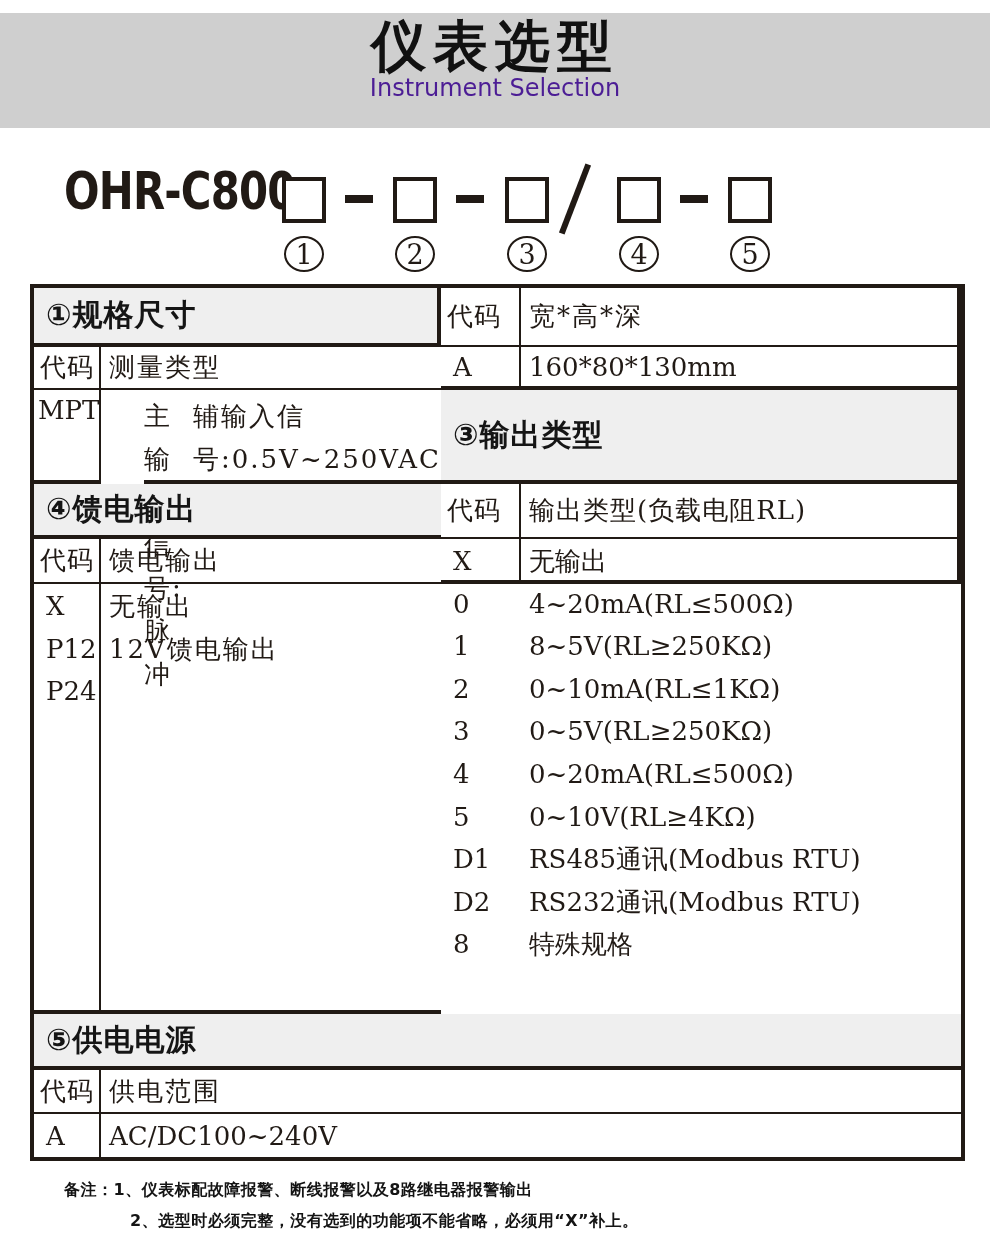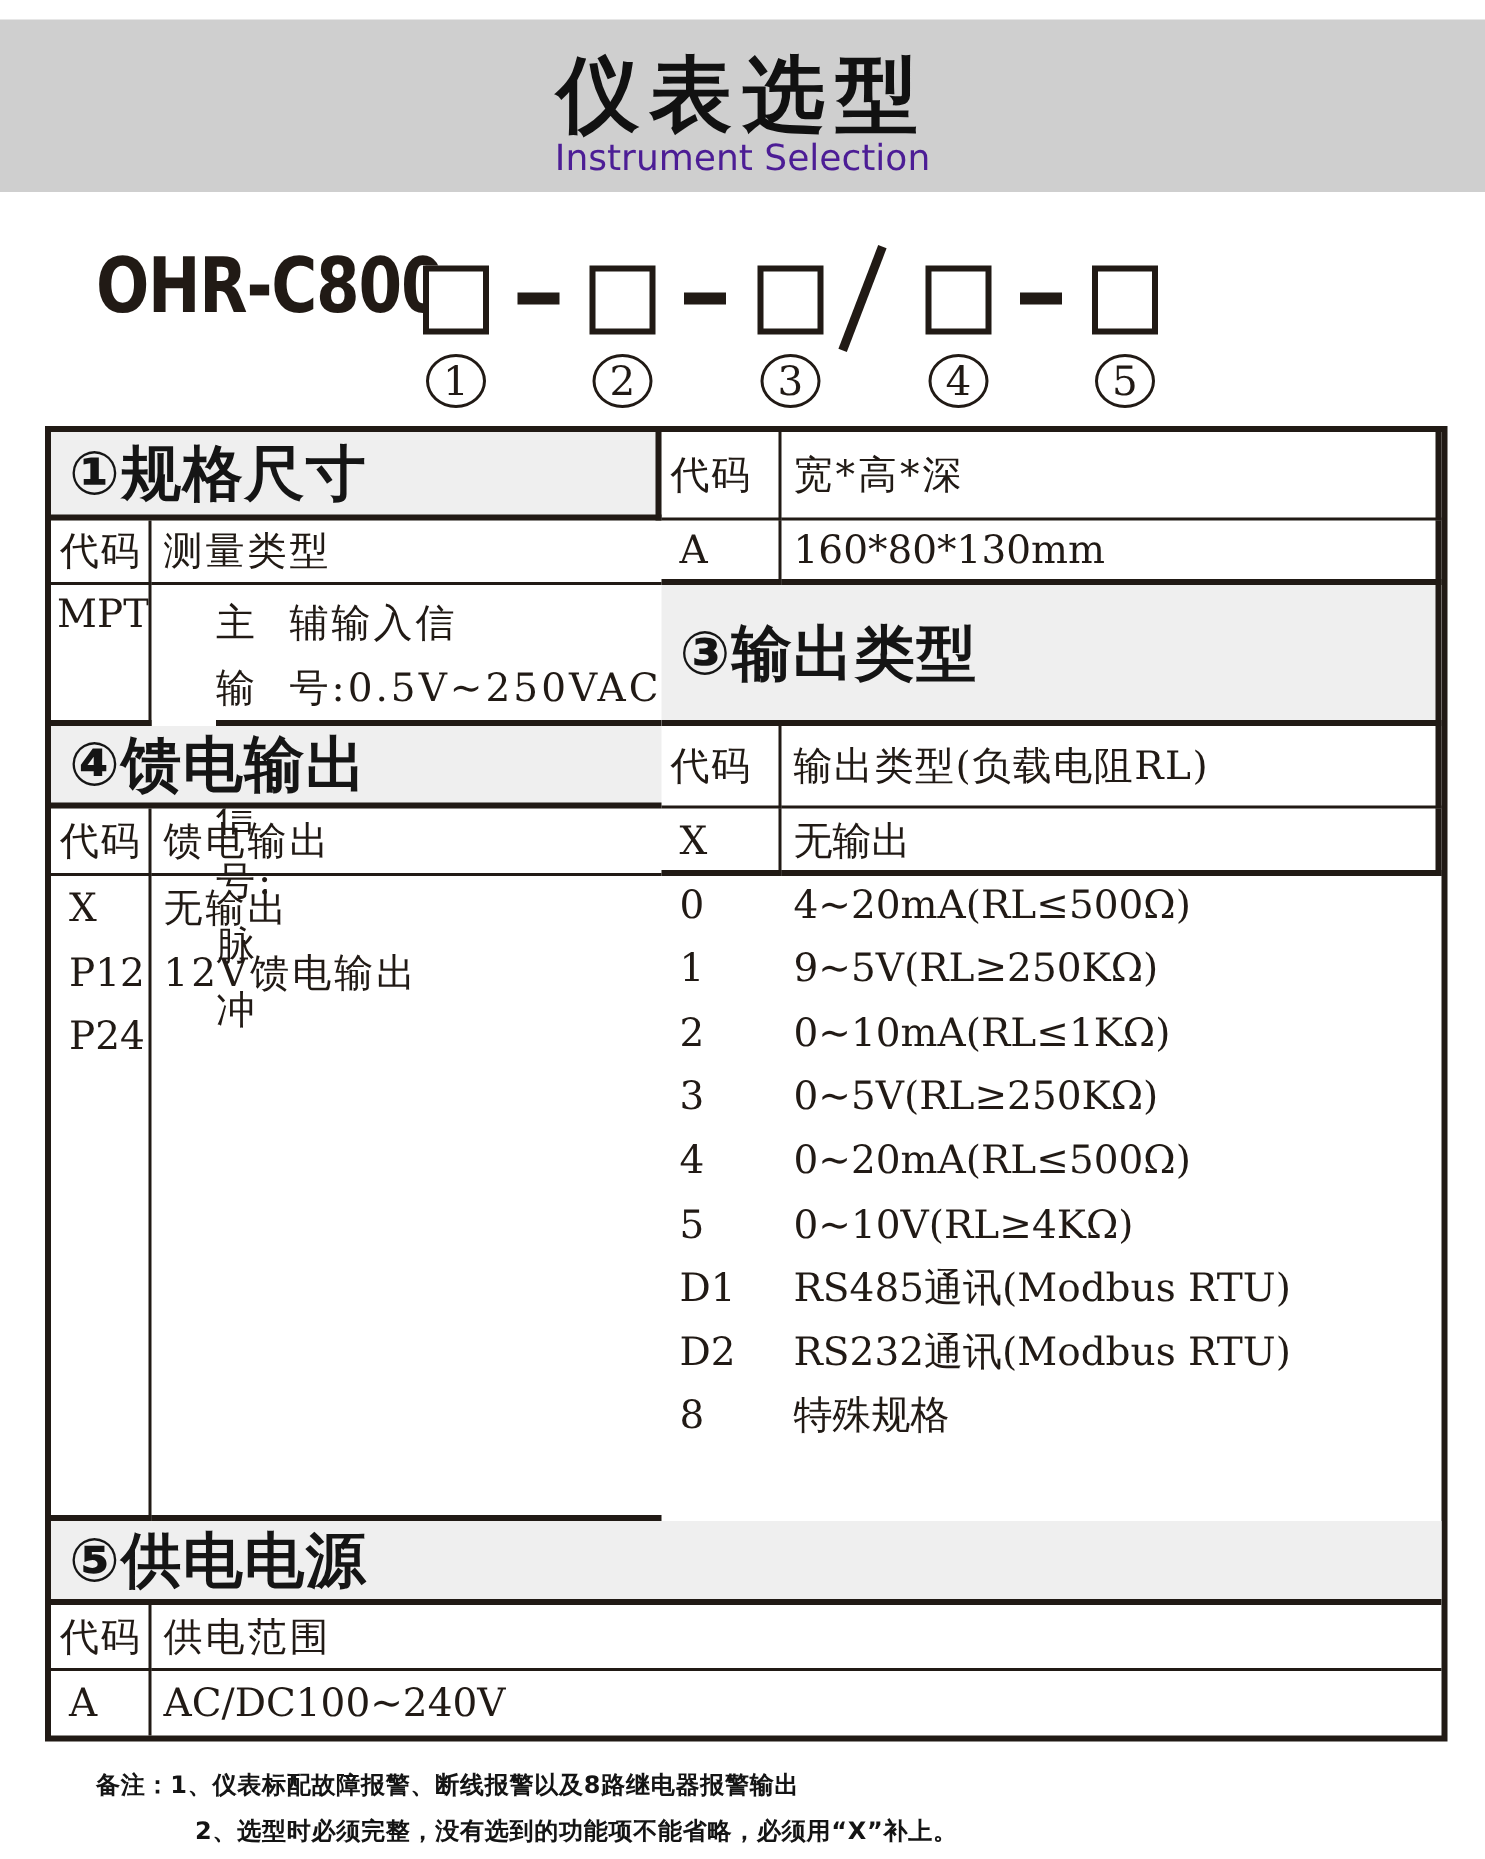--- a/index.html
+++ b/index.html
@@ -12,21 +12,21 @@
   html,body{background:#fff;}
   body{
     width:990px;height:1239px;overflow:hidden;position:relative;
     font-family:"DejaVu Serif","Liberation Serif",serif;
     color:var(--ink);
   }
   
   .banner{
     margin-top:13px;height:115px;width:990px;background:var(--banner-bg);
     display:flex;flex-direction:column;align-items:center;justify-content:flex-start;
-    padding-top:20px;
+    padding-top:3px;
   }
   .banner h1{
     font-family:"DejaVu Sans","Liberation Sans",sans-serif;
     font-size:55px;font-weight:700;letter-spacing:7px;line-height:60px;color:#111;
   }
   .banner .subtitle{
     font-family:"DejaVu Sans","Liberation Sans",sans-serif;
     font-size:24px;font-weight:400;line-height:24px;color:#4c1d95;letter-spacing:0px;
   }
   
@@ -51,21 +51,21 @@
     display:grid;
     grid-template-columns:67px 340px 80px 1fr;
     grid-template-rows:59px 43px 94px 55px 45px 430px 56px 44px 43px;
     border:4px solid var(--ink);
     font-size:26px;
   }
   .c{display:flex;align-items:center;padding:0 8px;overflow:hidden;white-space:nowrap;}
   .sec{
     background:var(--hdr-bg);
     font-family:"DejaVu Sans","Liberation Sans",sans-serif;
-    font-weight:700;font-size:40px;letter-spacing:1px;padding-left:12px;color:#151515;
+    font-weight:700;font-size:30px;letter-spacing:1px;padding-left:12px;color:#151515;
   }
   .span2{grid-column:span 2;}
   .span3{grid-column:span 3;}
   .full{grid-column:1 / -1;}
   .br-thin{border-right:2px solid var(--ink);}
   .br-thick{border-right:4px solid var(--ink);}
   .bb-thin{border-bottom:2px solid var(--ink);}
   .bb-thick{border-bottom:4px solid var(--ink);}
   .ch{justify-content:flex-start;padding-left:6px;letter-spacing:1px;}
   .code{padding-left:12px;}
@@ -154,21 +154,21 @@
     <div class="line">3</div>
     <div class="line">4</div>
     <div class="line">5</div>
     <div class="line">D1</div>
     <div class="line">D2</div>
     <div class="line">8</div>
   </div>
   <div class="stack bb-thick br-thick" style="padding-left:8px">
     <div class="line">无输出</div>
     <div class="line">4~20mA(RL≤500Ω)</div>
-    <div class="line">9~5V(RL≥250KΩ)</div>
+    <div class="line">8~5V(RL≥250KΩ)</div>
     <div class="line">0~10mA(RL≤1KΩ)</div>
     <div class="line">0~5V(RL≥250KΩ)</div>
     <div class="line">0~20mA(RL≤500Ω)</div>
     <div class="line">0~10V(RL≥4KΩ)</div>
     <div class="line">RS485通讯(Modbus RTU)</div>
     <div class="line">RS232通讯(Modbus RTU)</div>
     <div class="line">特殊规格</div>
   </div>
   <div class="stack code bb-thick br-thin">
     <div class="line">X</div>

